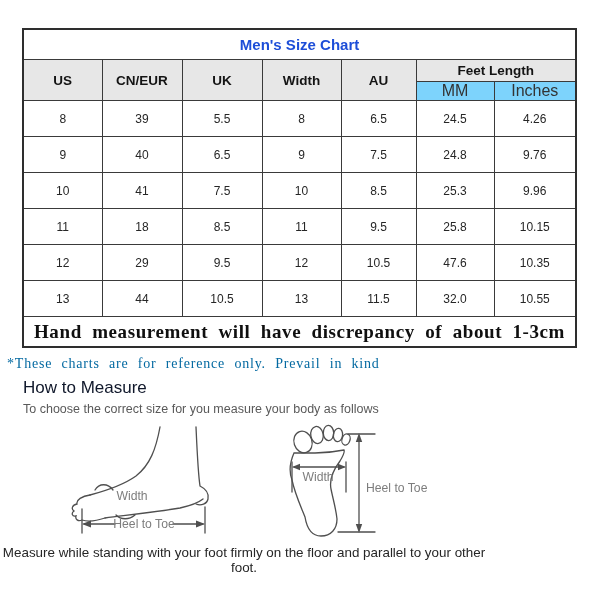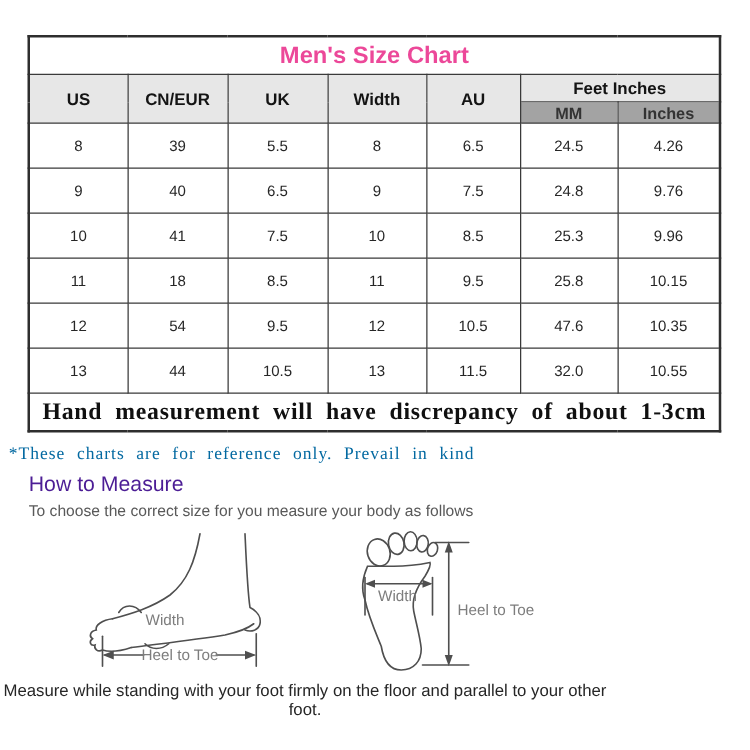--- a/index.html
+++ b/index.html
@@ -23,35 +23,35 @@
     border: 1px solid #3a3a3a;
     text-align: center;
     vertical-align: middle;
     padding: 0;
     overflow: hidden;
   }
   .title-cell {
     height: 29px;
     background: #ffffff;
     font-weight: bold;
-    font-size: 19px;
-    color: #ec4899;
+    font-size: 15px;
+    color: #1d4ed8;
   }
   .head-cell {
     background: #e7e7e7;
     font-weight: bold;
     font-size: 13.5px;
     color: #141414;
   }
   .row-fl { height: 22px; }
   .row-units { height: 17px; }
   .unit-cell {
-    background: #a3a3a3;
-    font-weight: bold;
-    font-size: 13px;
+    background: #7dd3fc;
+    font-weight: normal;
+    font-size: 16px;
     color: #333333;
   }
   .data-row td {
     height: 35px;
     font-size: 12px;
     color: #262626;
   }
   .footnote-cell {
     height: 29px;
     font-family: "Liberation Serif", serif;
@@ -69,21 +69,21 @@
     font-weight: normal;
     font-size: 14px;
     color: #0369a1;
     letter-spacing: 0.8px;
     word-spacing: 5px;
     white-space: nowrap;
   }
   .htm-heading {
     position: absolute; left: 23px; top: 378px;
     font-size: 17px;
-    color: #4c1d95;
+    color: #0f172a;
   }
   .htm-sub {
     position: absolute; left: 23px; top: 402px;
     font-size: 12.5px;
     color: #595959;
   }
 
   
   .diagram { position: absolute; }
   .diagram-side { left: 60px; top: 423px; }
@@ -126,21 +126,21 @@
   <tbody>
     <tr>
       <td class="title-cell" colspan="7">Men's Size Chart</td>
     </tr>
     <tr class="row-fl">
       <td class="head-cell" rowspan="2">US</td>
       <td class="head-cell" rowspan="2">CN/EUR</td>
       <td class="head-cell" rowspan="2">UK</td>
       <td class="head-cell" rowspan="2">Width</td>
       <td class="head-cell" rowspan="2">AU</td>
-      <td class="head-cell" colspan="2">Feet Inches</td>
+      <td class="head-cell" colspan="2">Feet Length</td>
     </tr>
     <tr class="row-units">
       <td class="unit-cell">MM</td>
       <td class="unit-cell">Inches</td>
     </tr>
     <tr class="data-row">
       <td>8</td>
       <td>39</td>
       <td>5.5</td>
       <td>8</td>
@@ -170,21 +170,21 @@
       <td>11</td>
       <td>18</td>
       <td>8.5</td>
       <td>11</td>
       <td>9.5</td>
       <td>25.8</td>
       <td>10.15</td>
     </tr>
     <tr class="data-row">
       <td>12</td>
-      <td>54</td>
+      <td>29</td>
       <td>9.5</td>
       <td>12</td>
       <td>10.5</td>
       <td>47.6</td>
       <td>10.35</td>
     </tr>
     <tr class="data-row">
       <td>13</td>
       <td>44</td>
       <td>10.5</td>

